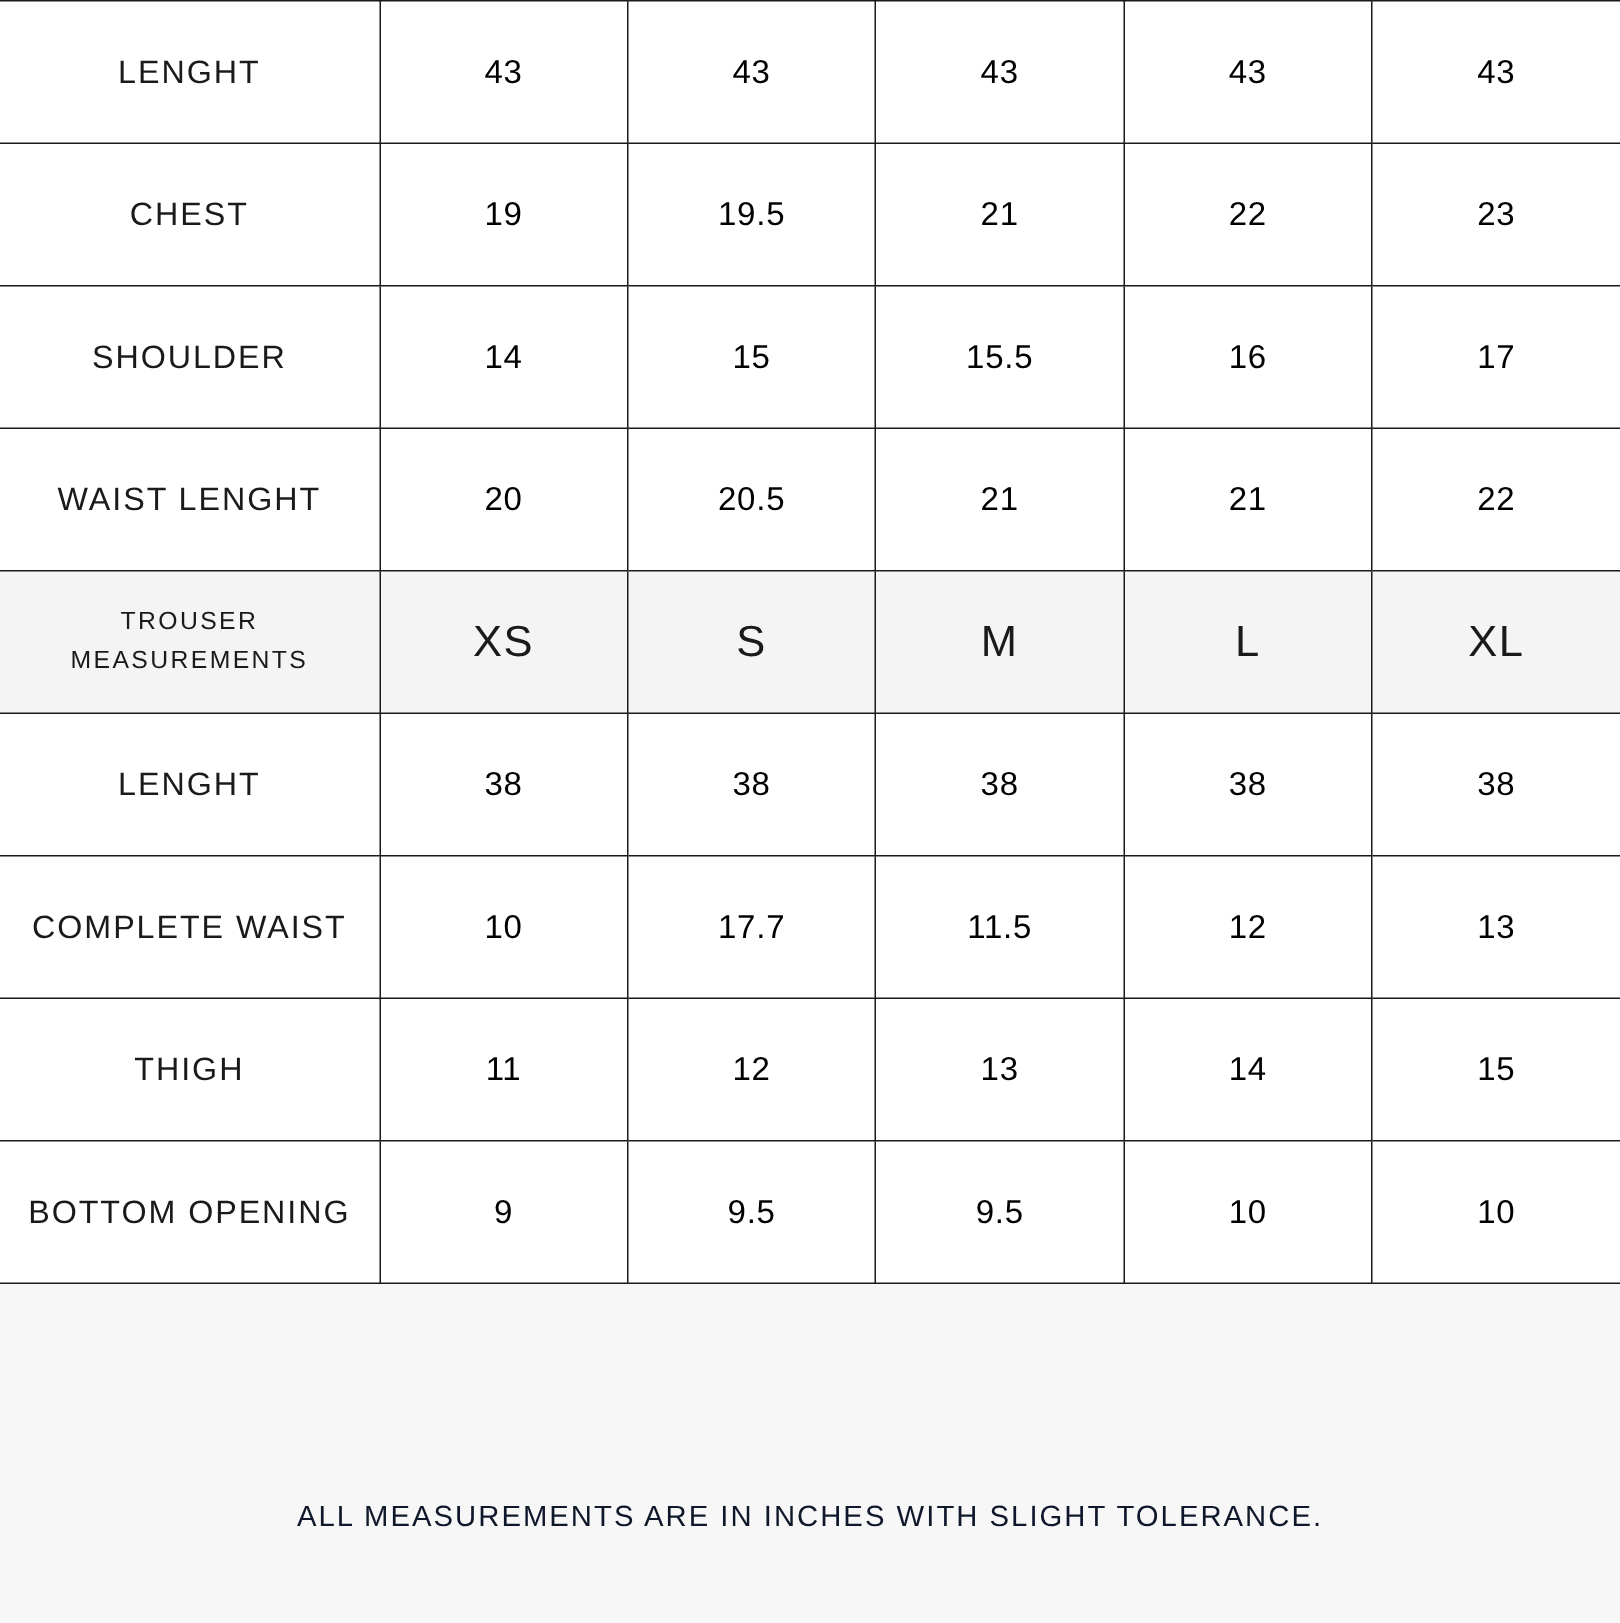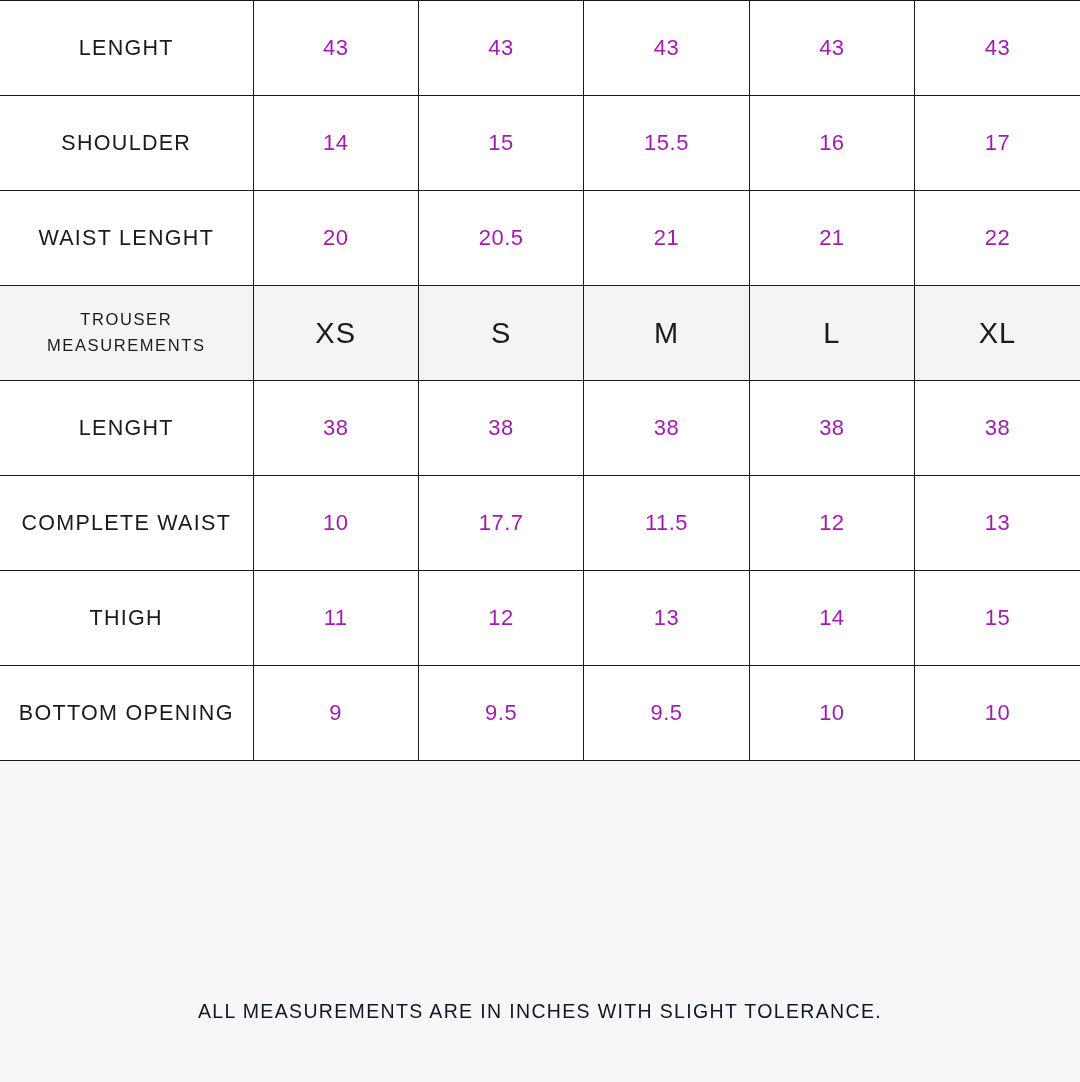--- a/index.html
+++ b/index.html
@@ -74,21 +74,21 @@
     background: #ffffff;
   }
   .row-label {
     font-size: 21.5px;
     letter-spacing: 1.3px;
     color: #1a1a1a;
   }
   .row-value {
     font-size: 22px;
     letter-spacing: 0.5px;
-    color: #a21caf;
+    color: #000000;
   }
 
   .footer-note {
     position: absolute;
     left: 0;
     right: 0;
     bottom: 0;
     height: 142px;
     background: #f7f7f7;
     display: flex;
@@ -121,20 +121,28 @@
 
       <tr class="body-row">
         <td class="row-label">LENGHT</td>
         <td class="row-value">43</td>
         <td class="row-value">43</td>
         <td class="row-value">43</td>
         <td class="row-value">43</td>
         <td class="row-value">43</td>
       </tr>
 
+      <tr class="body-row">
+        <td class="row-label">CHEST</td>
+        <td class="row-value">19</td>
+        <td class="row-value">19.5</td>
+        <td class="row-value">21</td>
+        <td class="row-value">22</td>
+        <td class="row-value">23</td>
+      </tr>
 
       <tr class="body-row">
         <td class="row-label">SHOULDER</td>
         <td class="row-value">14</td>
         <td class="row-value">15</td>
         <td class="row-value">15.5</td>
         <td class="row-value">16</td>
         <td class="row-value">17</td>
       </tr>
 

